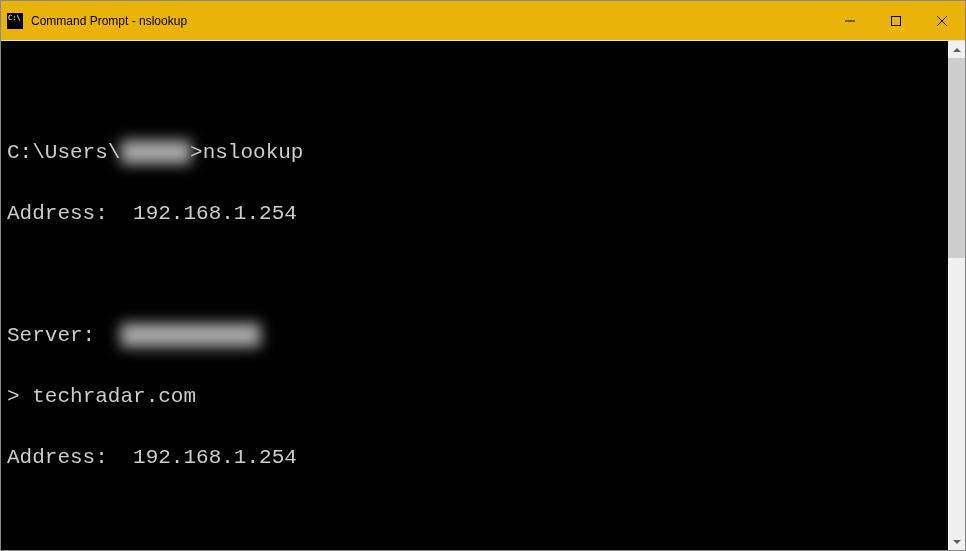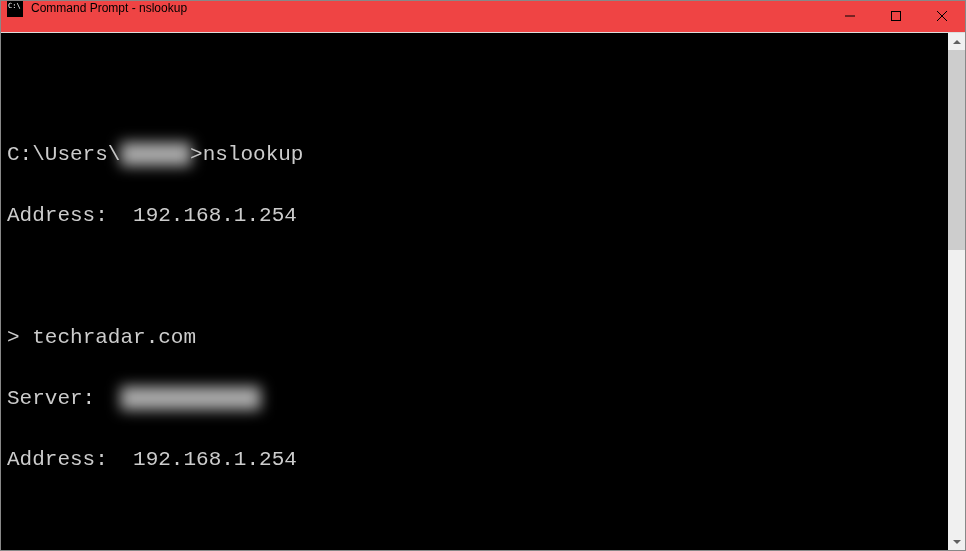--- a/index.html
+++ b/index.html
@@ -16,23 +16,24 @@
     }
     .window {
       width: 100%;
       height: 100%;
       border: 1px solid #888;
       display: flex;
       flex-direction: column;
       background: #fff;
     }
     .titlebar {
-      height: 32px;
-      background: #ef4444;
+      height: 40px;
+      background: #eab308;
       display: flex;
+      align-items: center;
       border-bottom: 1px solid #ddd;
       user-select: none;
     }
     .titlebar-icon {
       width: 16px;
       height: 16px;
       margin: 0 6px;
       background: #000;
       position: relative;
       display: inline-block;
@@ -75,21 +76,21 @@
       background: #000;
       overflow: hidden;
     }
     .terminal {
       flex: 1;
       background: #000;
       color: #ccc;
       font-family: Consolas, "Courier New", monospace;
       font-size: 21px;
       line-height: 1.45;
-      padding: 16px 6px 6px 6px;
+      padding: 6px 6px 6px 6px;
       white-space: pre;
       overflow: hidden;
     }
     .scrollbar {
       width: 17px;
       background: #f0f0f0;
       position: relative;
     }
     .scrollbar-btn {
       width: 17px;
@@ -150,22 +151,22 @@
         </svg>
     </div>
   </div>
 
   <div class="content-area">
     <div class="terminal">
 <span class="term-line"> </span>
 <span class="term-line"><span>C:\Users\</span><span class="blur">██████</span><span>&gt;</span><span>nslookup</span></span>
 <span class="term-line"><span>Address:  </span><span>192.168.1.254</span></span>
 <span class="term-line"> </span>
+<span class="term-line"><span>Server:  </span><span class="blur">████████████</span></span>
 <span class="term-line"><span>&gt; </span><span>techradar.com</span></span>
-<span class="term-line"><span>Server:  </span><span class="blur">████████████</span></span>
 <span class="term-line"><span>Address:  </span><span>192.168.1.254</span></span>
 
 
 
 
 
 
 
     </div>
 

